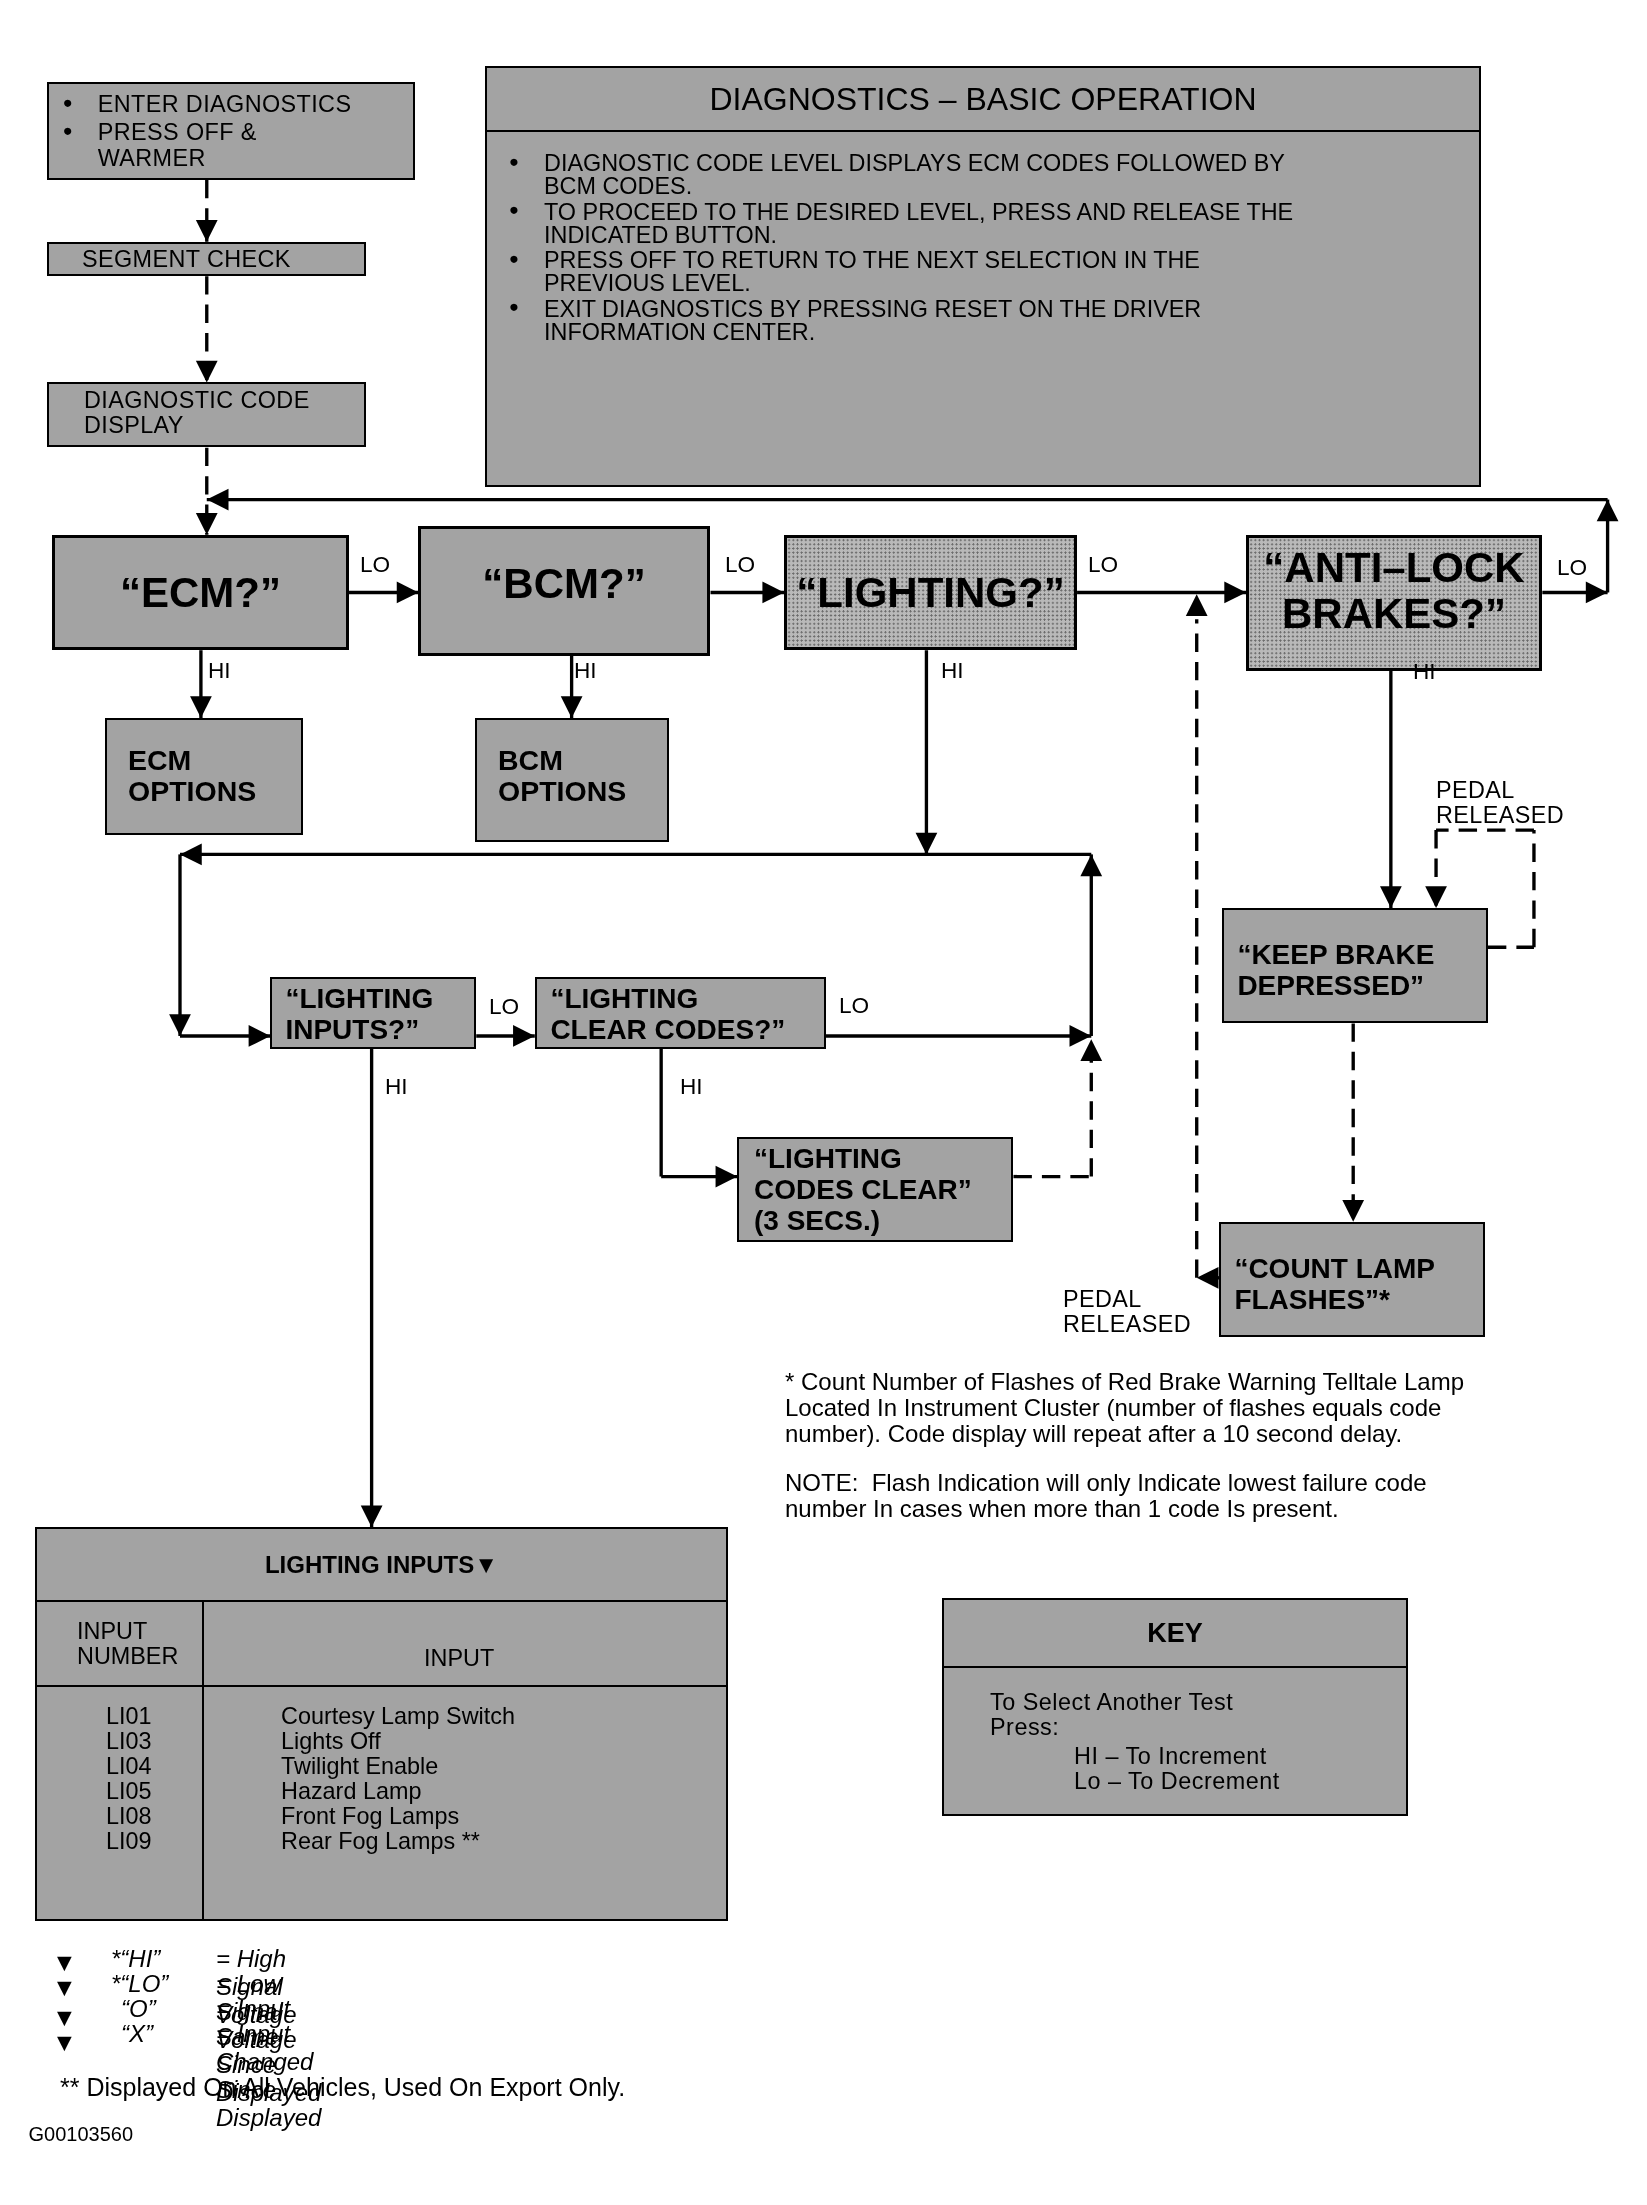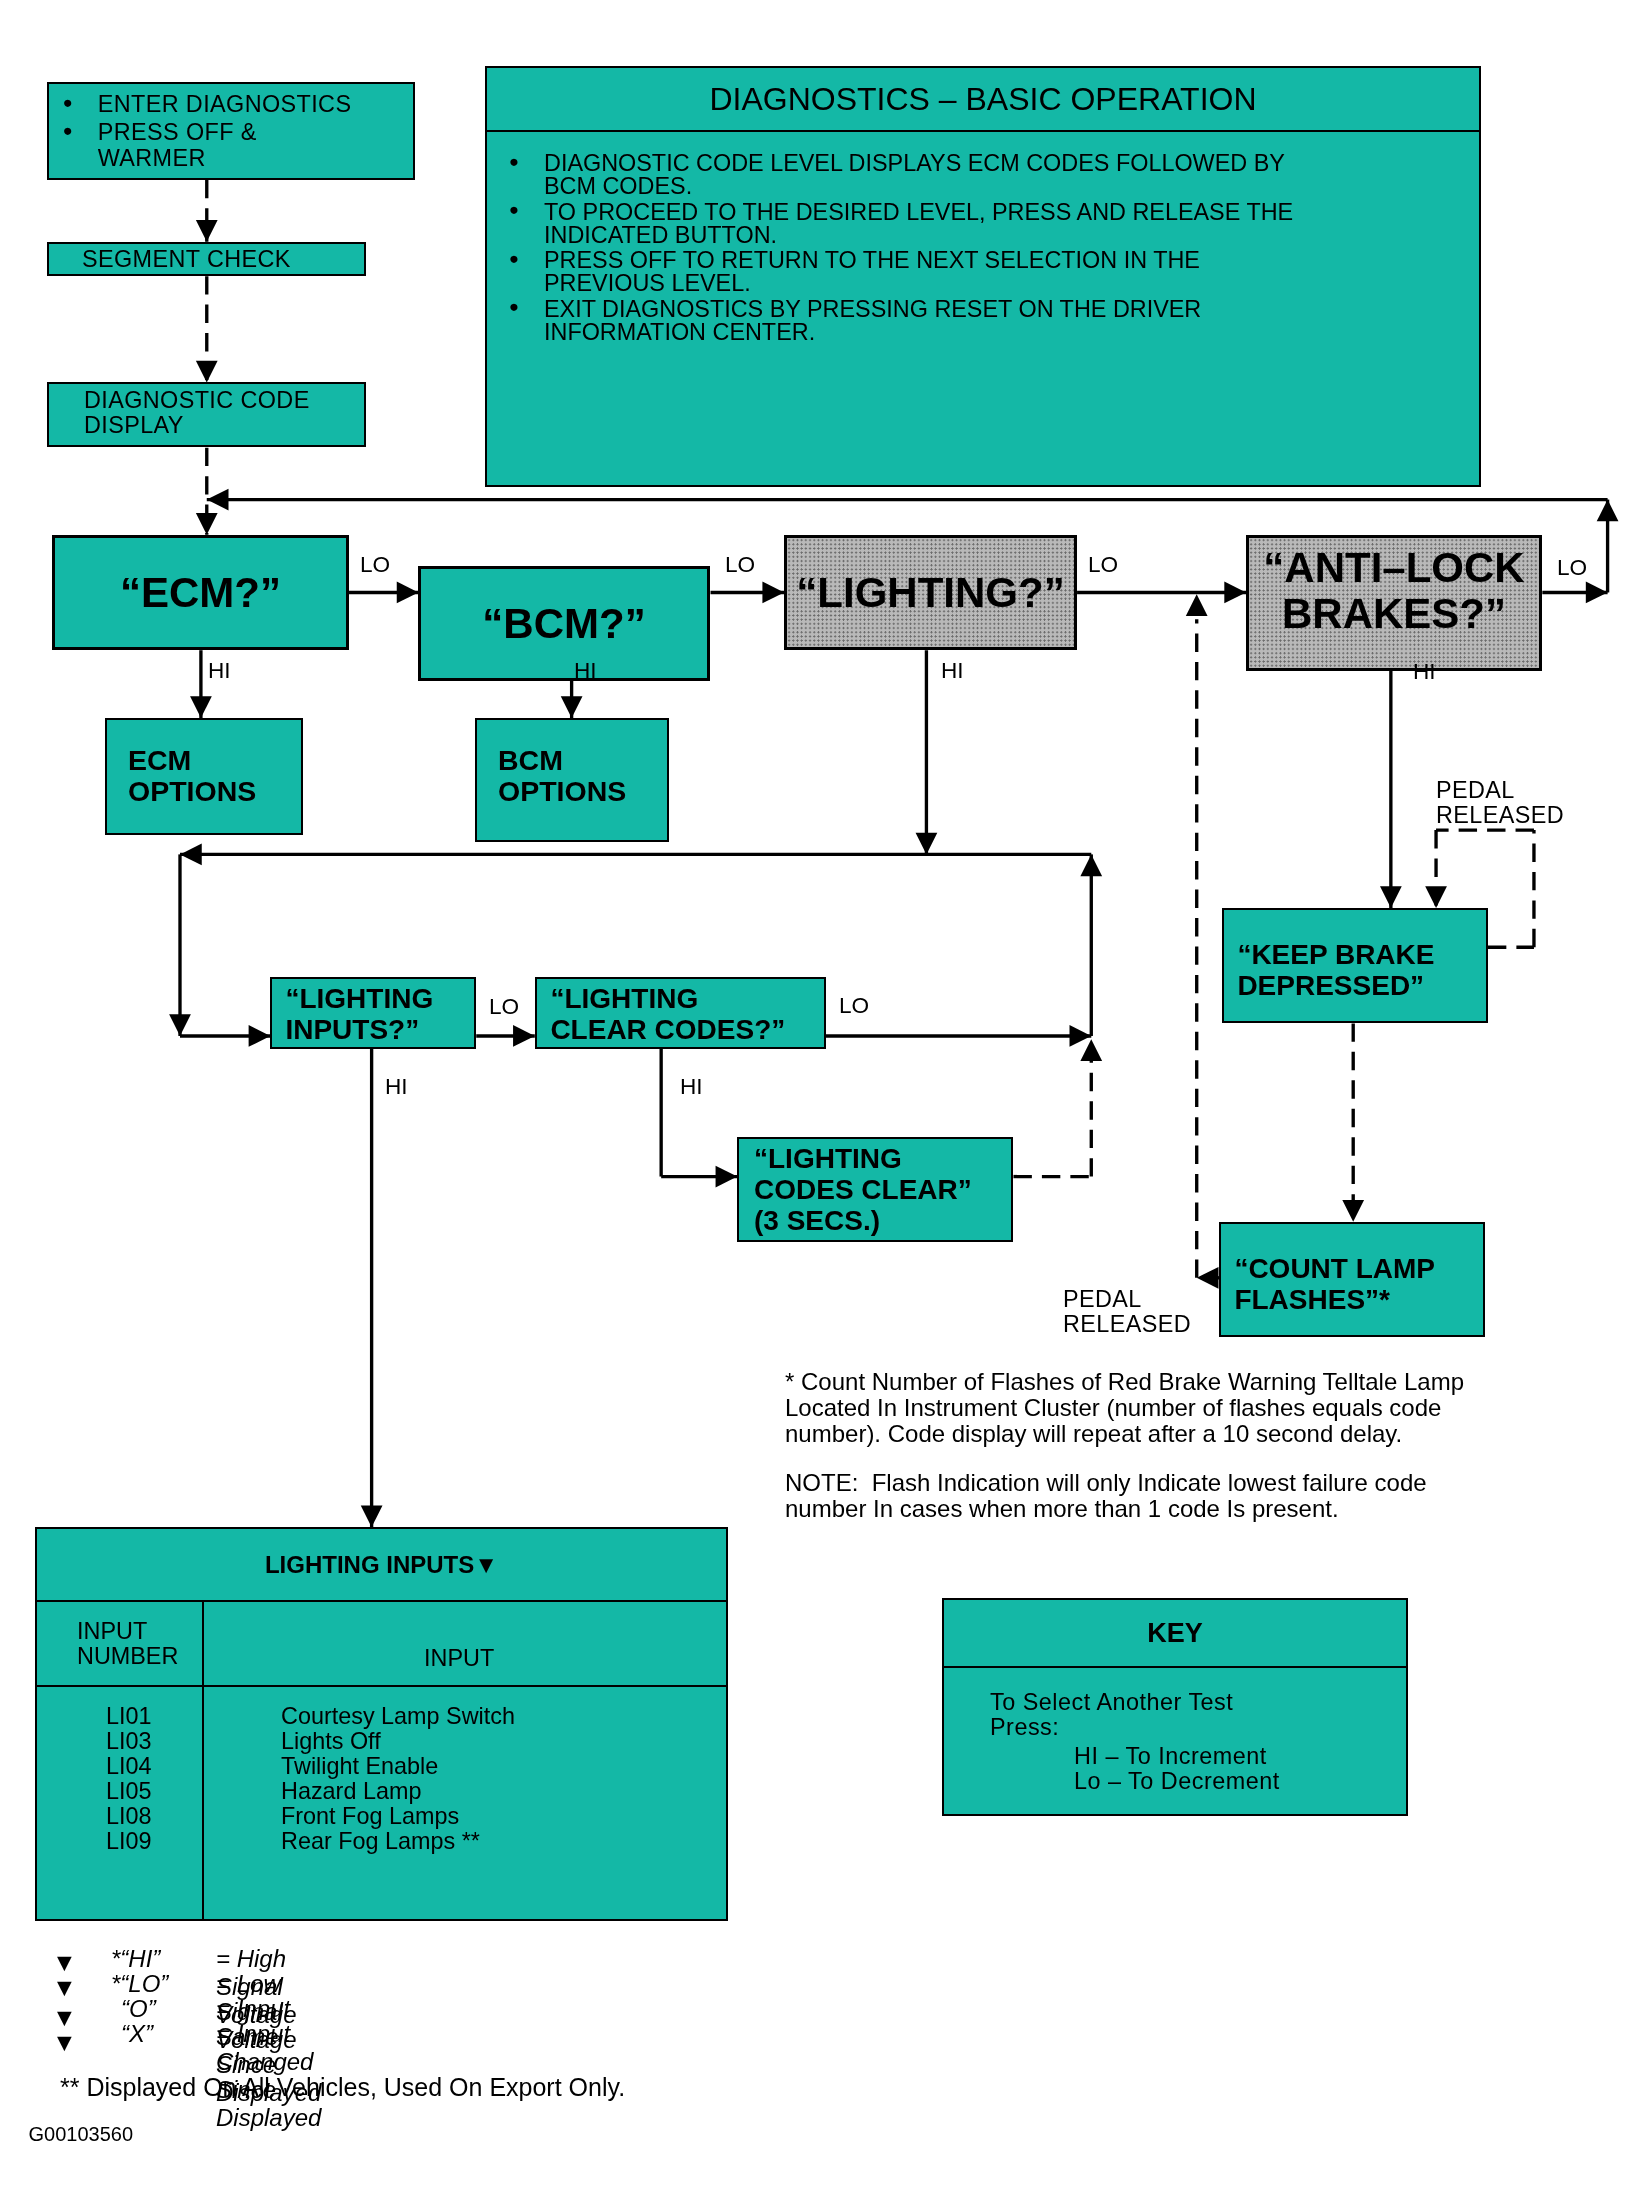--- a/index.html
+++ b/index.html
@@ -1,18 +1,18 @@
 <!DOCTYPE html>
 <html style="font-size:13.4px"><head>
 <meta charset="utf-8">
 <style>
   html, body { margin: 0; padding: 0; background: #ffffff; }
   body { width: 1647px; height: 2205px; position: relative; overflow: hidden; font-family: "Liberation Sans", sans-serif; color: #000; }
   svg#wires { position: absolute; left: 0; top: 0; width: 1647px; height: 2205px; }
-  .box { position: absolute; border: 3.3px solid #000; box-sizing: border-box; background: #14b8a6; }
+  .box { position: absolute; border: 3.3px solid #000; box-sizing: border-box; background: #a3a3a3; }
   .shaded { background-color: #b9b9b9; background-image: radial-gradient(#6a6a6a 0.9px, transparent 1.1px); background-size: 4.2px 4.2px; }
   .t { position: absolute; white-space: pre; line-height: 1.05; }
   .big { font-size: 42px; font-weight: bold; text-align: center; }
   .mid { font-size: 28px; font-weight: bold; line-height: 1.1; }
   .sm { font-size: 23.4px; letter-spacing: 0.4px; }
   .lbl { font-size: 22.6px; position: absolute; }
   .ital { font-size: 24px; line-height: 1.08; white-space: pre; position: absolute; }
   ul.bul { margin: 0; padding: 0; list-style: none; }
   ul.bul li { position: relative; padding-left: 42px; }
   ul.bul li::before { content: "\25CF"; position: absolute; left: 6.7px; font-size: 16.7px; top: 1.7px; }
@@ -107,21 +107,21 @@
     <li style="white-space:pre;margin-bottom:1.7px;">PRESS OFF TO RETURN TO THE NEXT SELECTION IN THE
 PREVIOUS LEVEL.</li>
     <li style="white-space:pre;">EXIT DIAGNOSTICS BY PRESSING RESET ON THE DRIVER
 INFORMATION CENTER.</li>
   </ul>
 </div>
 
 <div class="box" style="left:52px;top:535px;width:297px;height:115px;">
   <div class="t big" style="left:0;right:0;top:33px;">“ECM?”</div>
 </div>
-<div class="box" style="left:418px;top:566px;width:292px;height:115px;">
+<div class="box" style="left:418px;top:526px;width:292px;height:130px;">
   <div class="t big" style="left:0;right:0;top:33px;">“BCM?”</div>
 </div>
 <div class="box shaded" style="left:784px;top:535px;width:293px;height:115px;">
   <div class="t big" style="left:0;right:0;top:33px;">“LIGHTING?”</div>
 </div>
 <div class="box shaded" style="left:1246px;top:535px;width:296px;height:136px;">
   <div class="t big" style="left:0;right:0;top:6.7px;line-height:1.1;">“ANTI–LOCK
 BRAKES?”</div>
 </div>
 

